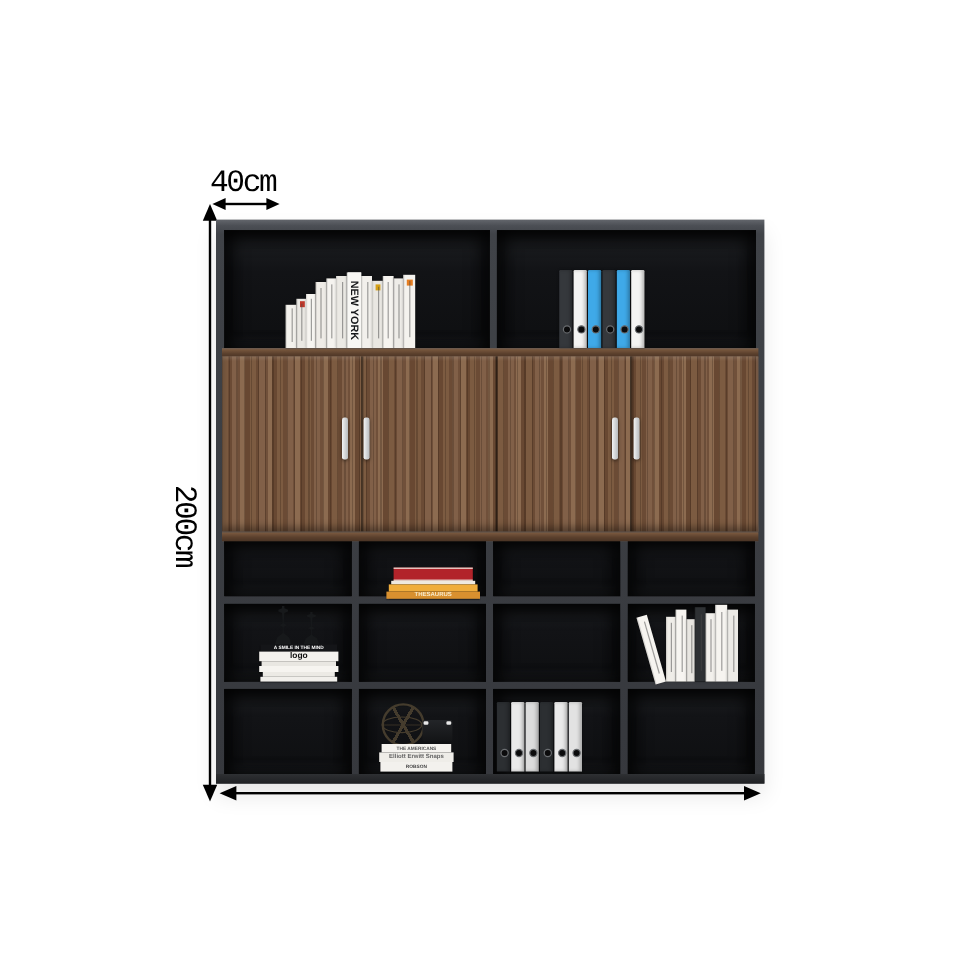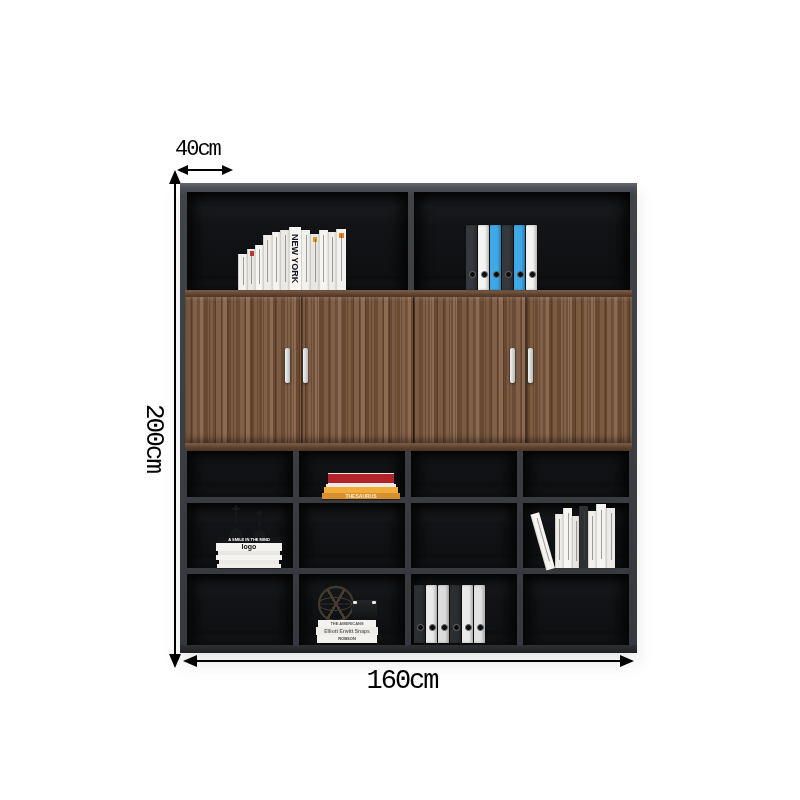--- a/index.html
+++ b/index.html
@@ -2,21 +2,21 @@
 <html><head>
 <meta charset="utf-8">
 <style>
   html,body{margin:0;padding:0;background:#ffffff;}
   .canvas{position:relative;width:800px;height:800px;background:#ffffff;overflow:hidden;
           font-family:"Liberation Sans",sans-serif;}
 
   
   .dimtext{position:absolute;font-family:"Liberation Mono","DejaVu Sans Mono",monospace;
            color:#000;letter-spacing:-2px;white-space:nowrap;}
-  .depth-label{left:175px;top:137px;font-size:22px;}
+  .depth-label{left:175px;top:137px;font-size:26px;}
   .width-label{left:330px;top:666px;width:144px;font-size:27px;text-align:center;}
   .height-label{left:100px;top:423px;width:108px;height:30px;font-size:26px;line-height:30px;
                 text-align:center;transform:rotate(90deg);}
   .dimline{position:absolute;background:#000;}
   .tri{position:absolute;width:0;height:0;}
   .tri.r{border-top:6px solid transparent;border-bottom:6px solid transparent;border-left:14px solid #000;}
   .tri.l{border-top:6px solid transparent;border-bottom:6px solid transparent;border-right:14px solid #000;}
   .tri.u{border-left:6px solid transparent;border-right:6px solid transparent;border-bottom:14px solid #000;}
   .tri.d{border-left:6px solid transparent;border-right:6px solid transparent;border-top:14px solid #000;}
   .tri.sm.l{border-top-width:5px;border-bottom-width:5px;border-right-width:11px;}
@@ -92,21 +92,20 @@
   <div class="tri sm r" style="left:222px;top:165px;"></div>
 
   <div class="dimtext height-label">200cm</div>
   <div class="tri u" style="left:169px;top:170px;"></div>
   <div class="dimline" style="left:174px;top:182px;width:2px;height:474px;"></div>
   <div class="tri d" style="left:169px;top:654px;"></div>
 
   <div class="tri l" style="left:183px;top:655px;"></div>
   <div class="dimline" style="left:195px;top:660px;width:427px;height:2px;"></div>
   <div class="tri r" style="left:620px;top:655px;"></div>
-  <div class="dimtext width-label">160cm</div>
 
   <div class="cabinet" id="cabinet">
     <div id="cellLayer">
         <div class="cell" style="left: 7px; top: 9px; width: 221px; height: 98px;"></div>
         <div class="cell" style="left: 234px; top: 9px; width: 216px; height: 98px;"></div>
         <div class="cell" style="left: 7px; top: 267px; width: 106px; height: 47px;"></div>
         <div class="cell" style="left: 119px; top: 267px; width: 106px; height: 47px;"></div>
         <div class="cell" style="left: 231px; top: 267px; width: 106px; height: 47px;"></div>
         <div class="cell" style="left: 343px; top: 267px; width: 106px; height: 47px;"></div>
         <div class="cell" style="left: 7px; top: 320px; width: 106px; height: 65px;"></div>

